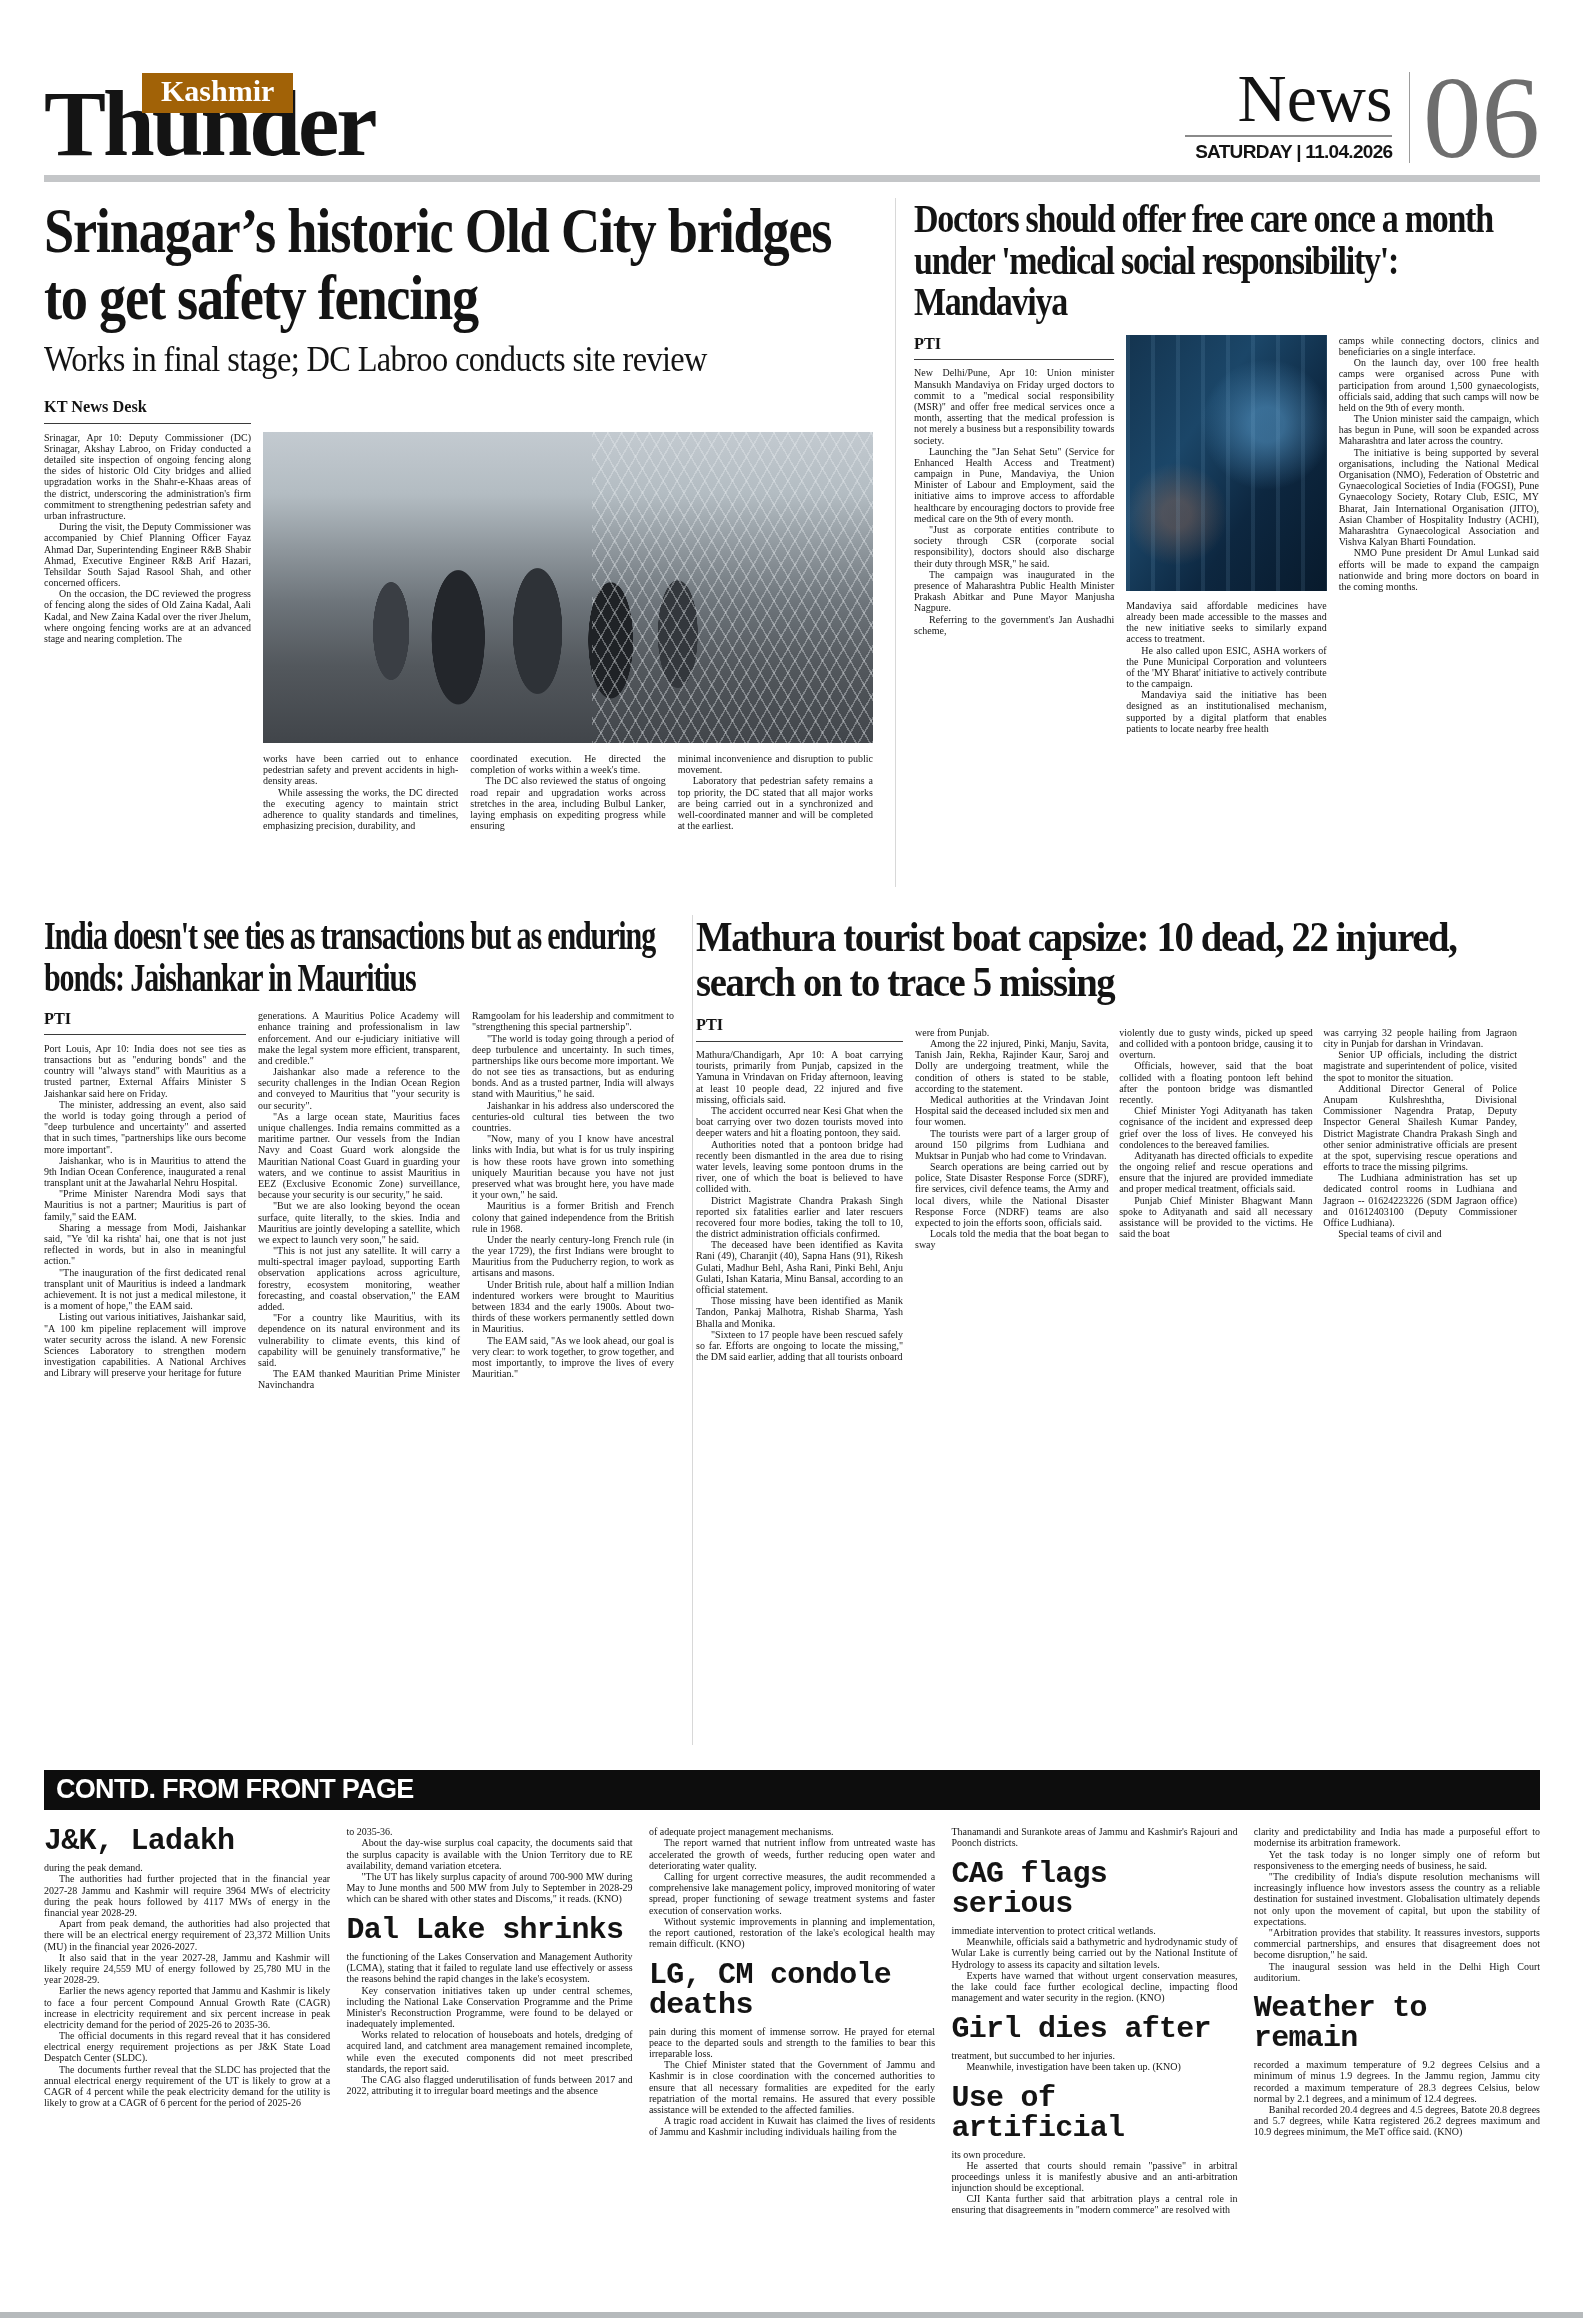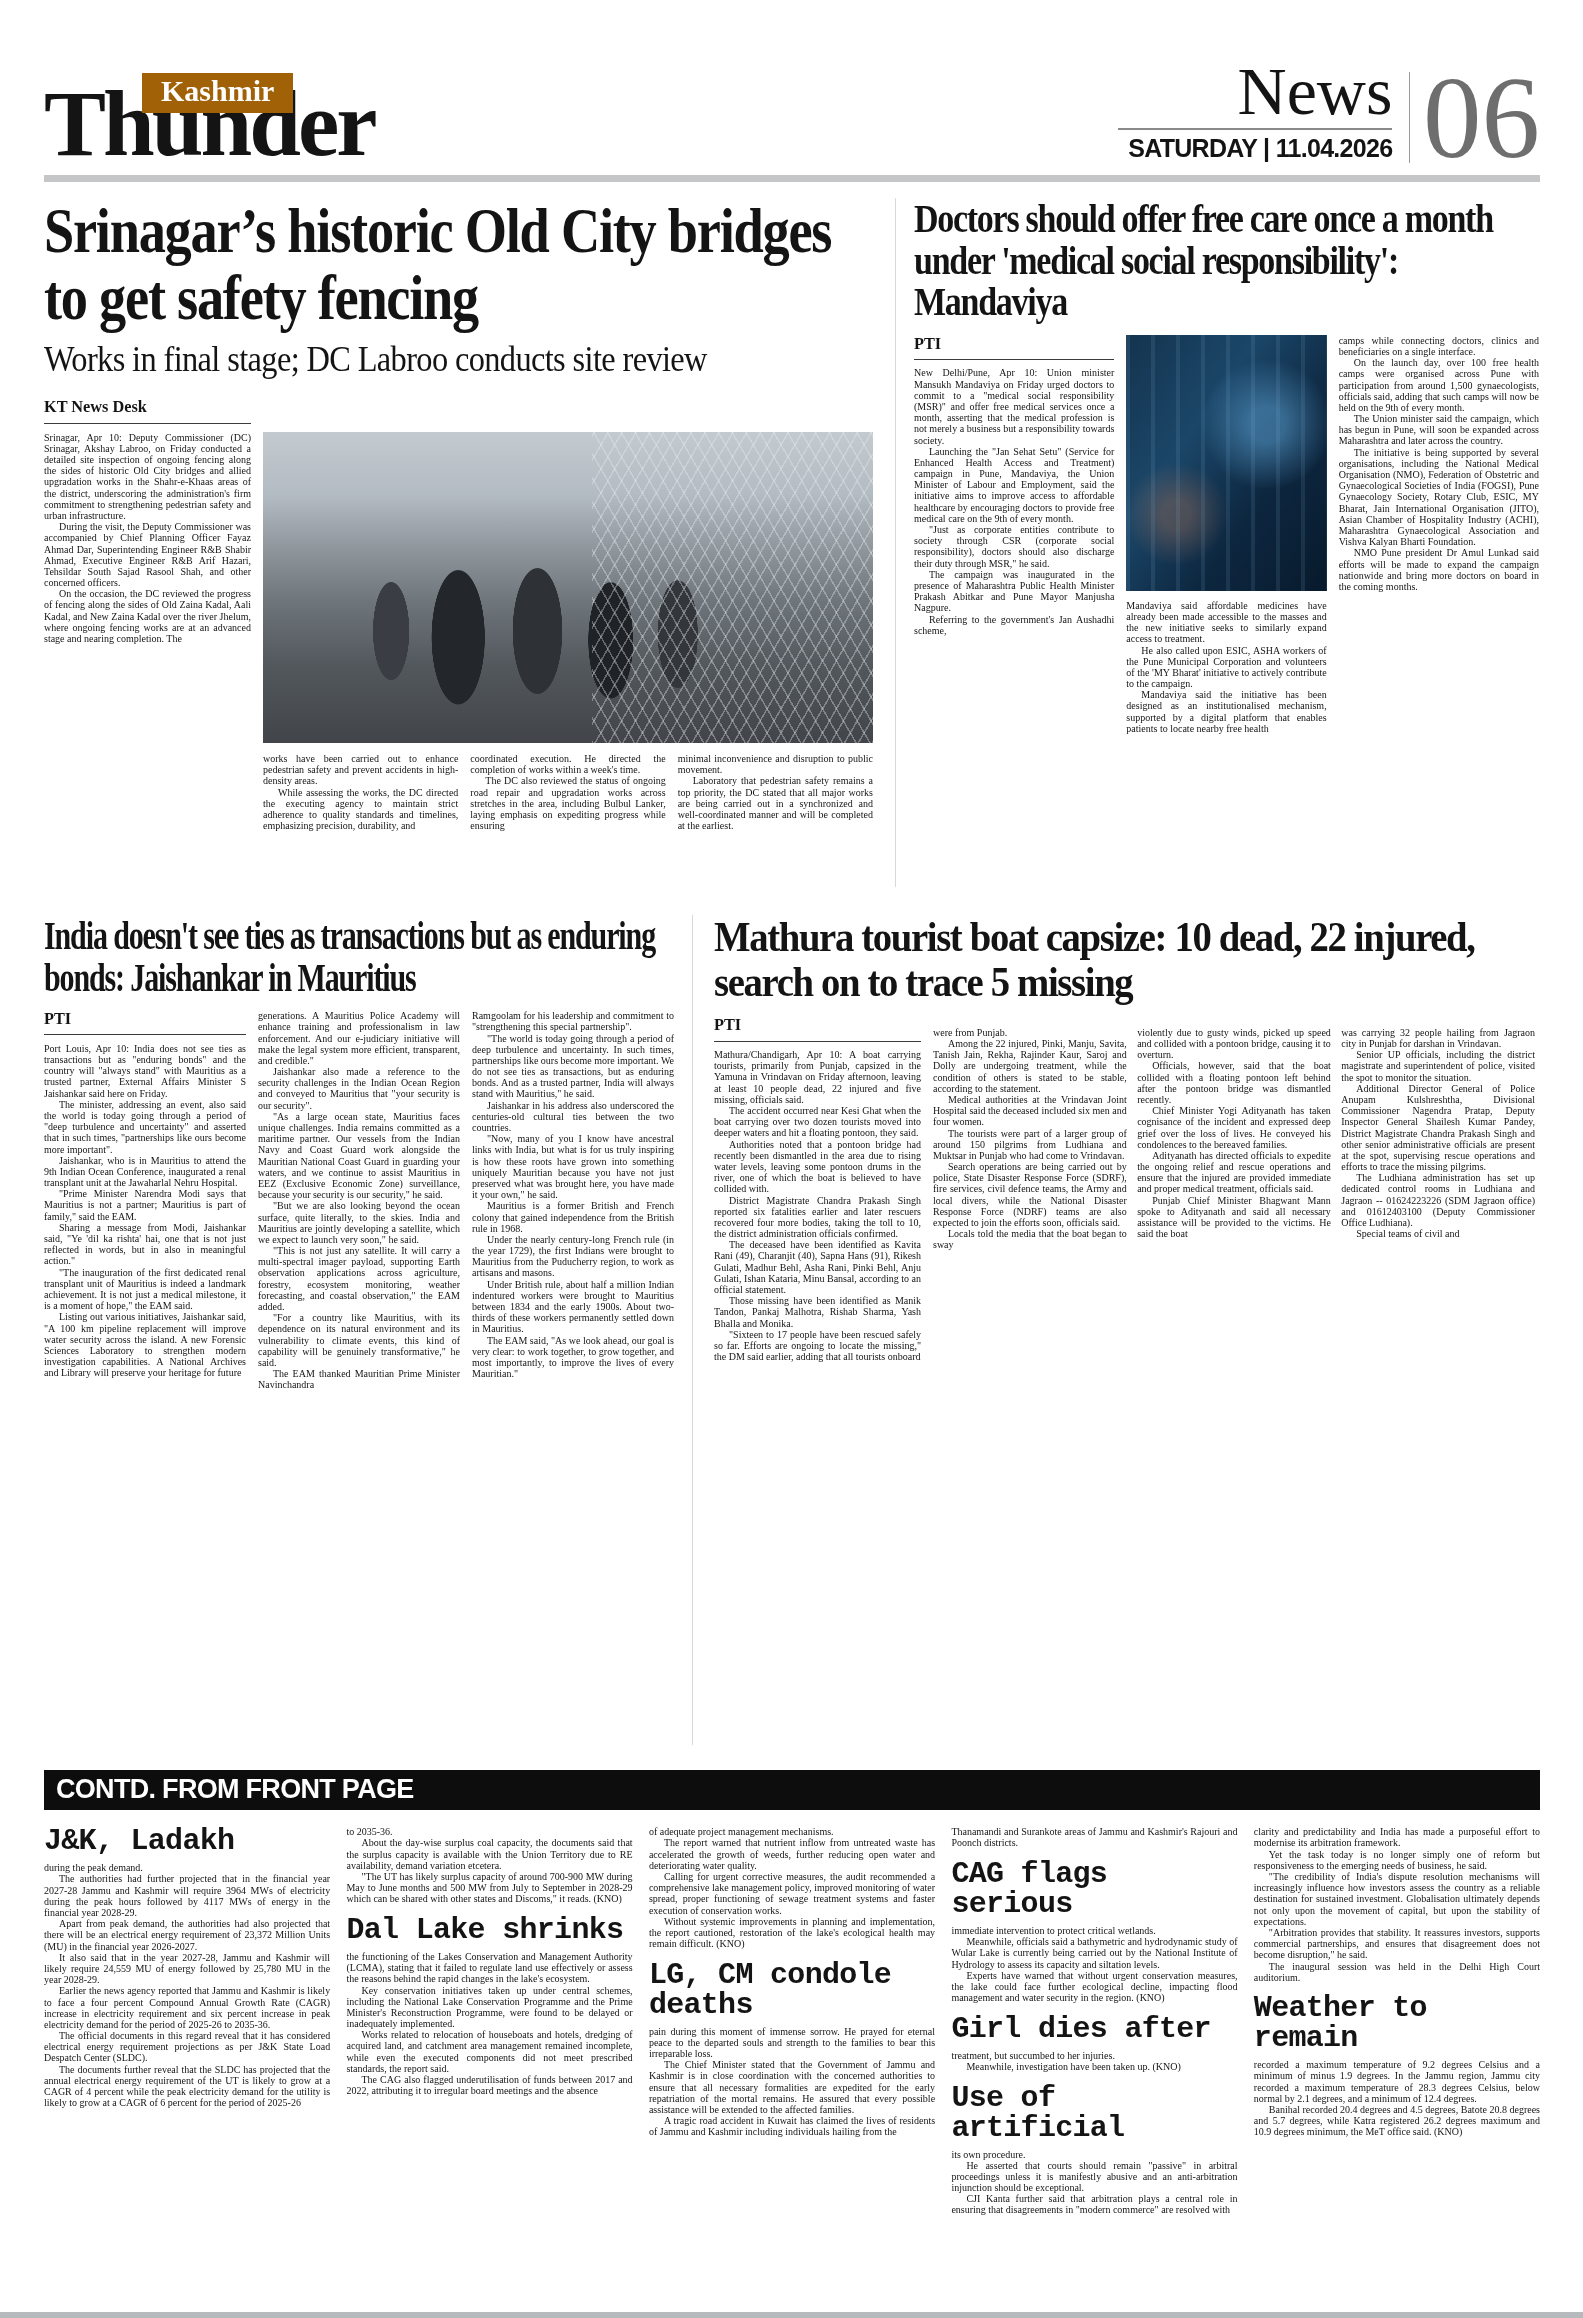--- a/index.html
+++ b/index.html
@@ -9,21 +9,21 @@
 
   
   .hdr{display:flex;justify-content:space-between;align-items:flex-end;padding-top:22px;height:141px;}
   .masthead{position:relative;}
   .masthead-title{font-size:93px;font-weight:700;line-height:0.84;letter-spacing:-3px;position:relative;z-index:1;padding-top:33px;}
   .masthead-tag{position:absolute;top:21px;left:98px;z-index:2;background:#a16207;color:#ffffff;
       font-size:30px;font-weight:700;padding:1.5px 19px 4.4px;letter-spacing:0;}
   .hdr-right{display:flex;align-items:flex-end;justify-content:flex-end;}
   .news-block{text-align:right;}
   .section-name{font-size:68px;line-height:0.95;border-bottom:2.2px solid #8a8a8a;padding-bottom:4.4px;padding-left:44px;}
-  .date-line{font-family:"Liberation Sans",sans-serif;font-weight:700;font-size:25px;letter-spacing:-0.7px;margin-top:4.4px;margin-left:10px;}
+  .date-line{font-family:"Liberation Sans",sans-serif;font-weight:700;font-size:19px;letter-spacing:-0.7px;margin-top:4.4px;margin-left:10px;}
   .page-num{font-size:117px;line-height:0.78;color:#6e6e6e;border-left:1.5px solid #9c9c9c;margin-left:16.3px;padding-left:13.3px;}
   .top-rule{height:6.7px;background:#c4c6c8;margin-top:12px;}
 
   
   .headline{font-weight:700;line-height:1.04;letter-spacing:-1.5px;transform-origin:0 0;}
   .condense{--cf:0.85;width:calc(100% / var(--cf));transform:scaleX(var(--cf));transform-origin:0 0;}
   .byline{font-weight:700;font-size:16.3px;border-bottom:1.5px solid #3a3a3a;padding-bottom:6px;margin-bottom:7.4px;}
   .para{margin:0;text-align:justify;}
   .col .para + .para, .bcol .para + .para{text-indent:1.5em;}
   .body-text{font-size:10px;line-height:1.12;}
@@ -54,21 +54,21 @@
   .photo-a2{height:256px;margin-bottom:9px;background:
       repeating-linear-gradient(90deg, rgba(140,190,225,0.12) 0 3.7px, transparent 3.7px 25px),
       radial-gradient(circle at 70% 35%, rgba(95,165,215,0.5) 0 8%, transparent 30%),
       radial-gradient(circle at 25% 70%, rgba(180,120,90,0.35) 0 6%, transparent 22%),
       linear-gradient(125deg,#14344f 0%,#1b4668 35%,#0d2740 65%,#081a2c 100%);}
 
   
   .row2{display:grid;grid-template-columns:630px 847px;column-gap:18px;height:830px;overflow:hidden;margin-top:28px;}
   .a3-headline{font-size:40px;--cf:0.75;}
   .a3-body{display:grid;grid-template-columns:repeat(3,1fr);column-gap:12px;margin-top:12px;}
-  .a4{border-left:0.7px solid #d8d8d8;padding-left:21px;}
+  .a4{border-left:0.7px solid #d8d8d8;padding-left:3px;}
   .a4-headline{font-size:43px;--cf:0.9;}
   .a4-body{display:grid;grid-template-columns:207px 602px;column-gap:12px;margin-top:12px;}
   .a4-right{display:flex;flex-direction:row;}
   .photo-a4{height:374px;background:
       radial-gradient(ellipse 170px 41px at 62% 60%, #3d2a1e 0 60%, transparent 61%),
       radial-gradient(ellipse 130px 24px at 60% 51%, #5a3f2c 0 60%, transparent 61%),
       radial-gradient(ellipse 44px 13.3px at 20% 14%, #e8e9e6 0 60%, transparent 61%),
       linear-gradient(180deg,#8a9288 0%,#9aa098 12%,#aab0a6 22%,#b5b9ae 32%,#a9aca2 48%,#9b9e94 62%,#8f928a 80%,#84877f 100%);}
   .a4-under{display:grid;grid-template-columns:repeat(3,1fr);column-gap:10.4px;margin-top:10.4px;}
 

